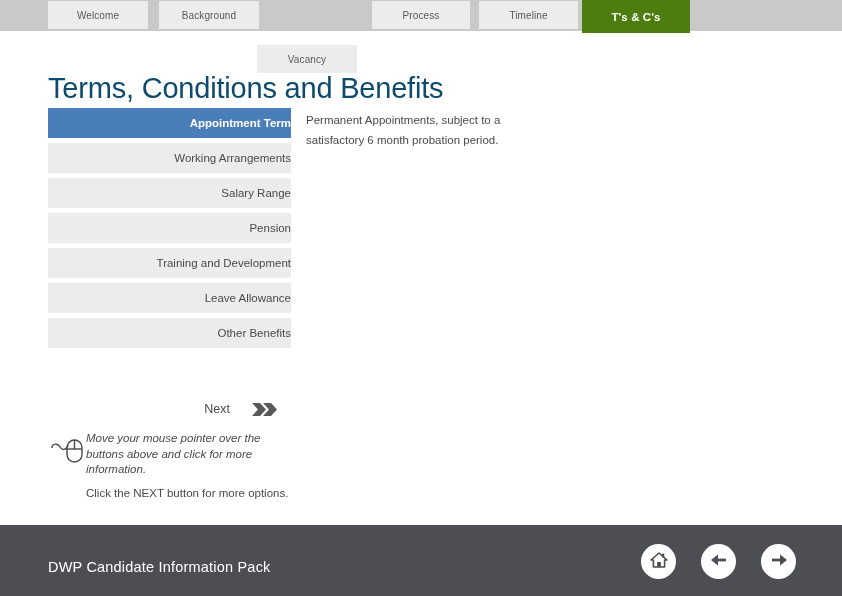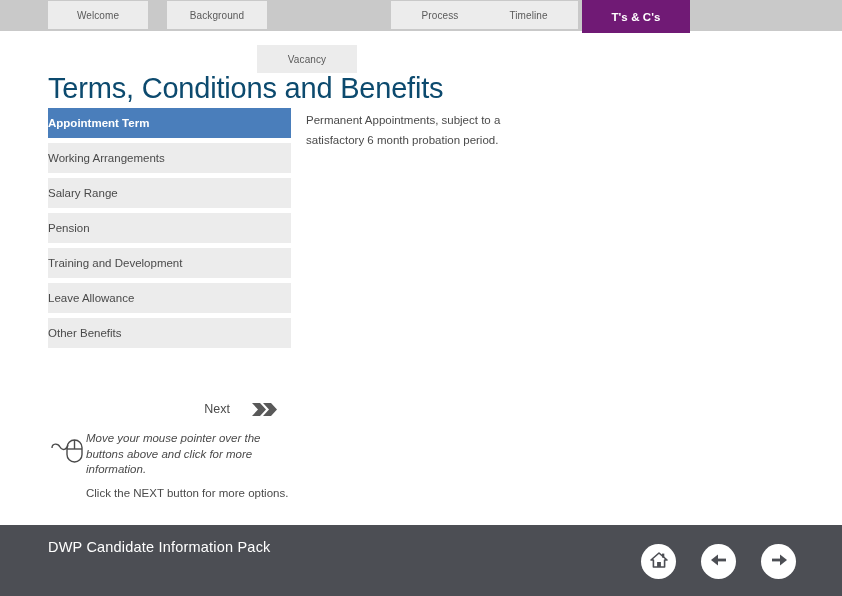--- a/index.html
+++ b/index.html
@@ -33,21 +33,21 @@
     color: #5a5a5a;
     font-size: 10px;
     display: flex;
     align-items: center;
     justify-content: center;
     text-align: center;
     box-sizing: border-box;
     letter-spacing: 0.1px;
   }
   .tab.active {
-    background: #701a75;
+    background: #4d7c0f;
     color: #ffffff;
     font-weight: bold;
     font-size: 11.5px;
     top: 0px;
     height: 33px;
   }
 
   
   .page-title {
     position: absolute;
@@ -68,21 +68,21 @@
   }
   .menu-btn {
     width: 243px;
     height: 30px;
     margin-bottom: 5px;
     background: #ececec;
     color: #4a4a4a;
     font-size: 11.5px;
     display: flex;
     align-items: center;
-    justify-content: flex-start;
+    justify-content: flex-end;
     text-align: center;
     box-sizing: border-box;
   }
   .menu-btn.selected {
     background: #4a7ebb;
     color: #ffffff;
     font-weight: bold;
   }
 
   
@@ -156,21 +156,21 @@
     position: absolute;
     left: 0;
     top: 525px;
     width: 842px;
     height: 71px;
     background: #4c4e54;
   }
   .footer-title {
     position: absolute;
     left: 48px;
-    top: 14px;
+    top: 34px;
     font-size: 14.5px;
     color: #ffffff;
     letter-spacing: 0.2px;
     text-align: right;
   }
   .nav-icons {
     position: absolute;
     right: 46px;
     top: 19px;
     display: flex;
@@ -187,27 +187,27 @@
     justify-content: center;
   }
 </style>
 </head>
 <body>
 
 <div class="tabstrip">
   <div class="tab" style="left: 48px; width: 100px;">
       <span>Welcome</span>
     </div>
-  <div class="tab" style="left: 167px; width: 100px;">
+  <div class="tab" style="left: 159px; width: 100px;">
       <span>Background</span>
     </div>
   <div class="tab" style="left: 257px; width: 100px; margin-top: 44px;">
       <span>Vacancy</span>
     </div>
-  <div class="tab" style="left: 372px; width: 98px; margin-left: 19px;">
+  <div class="tab" style="left: 372px; width: 98px;">
       <span>Process</span>
     </div>
   <div class="tab" style="left: 479px; width: 99px;">
       <span>Timeline</span>
     </div>
   <div class="tab active" style="left: 582px; width: 108px;">
       <span>T's &amp; C's</span>
     </div>
 </div>
 

